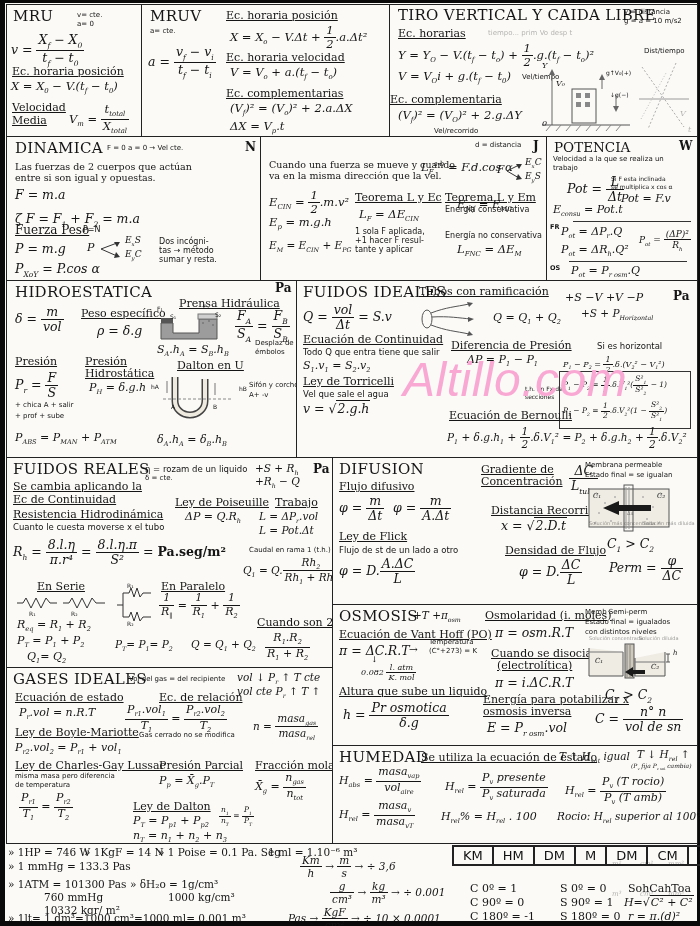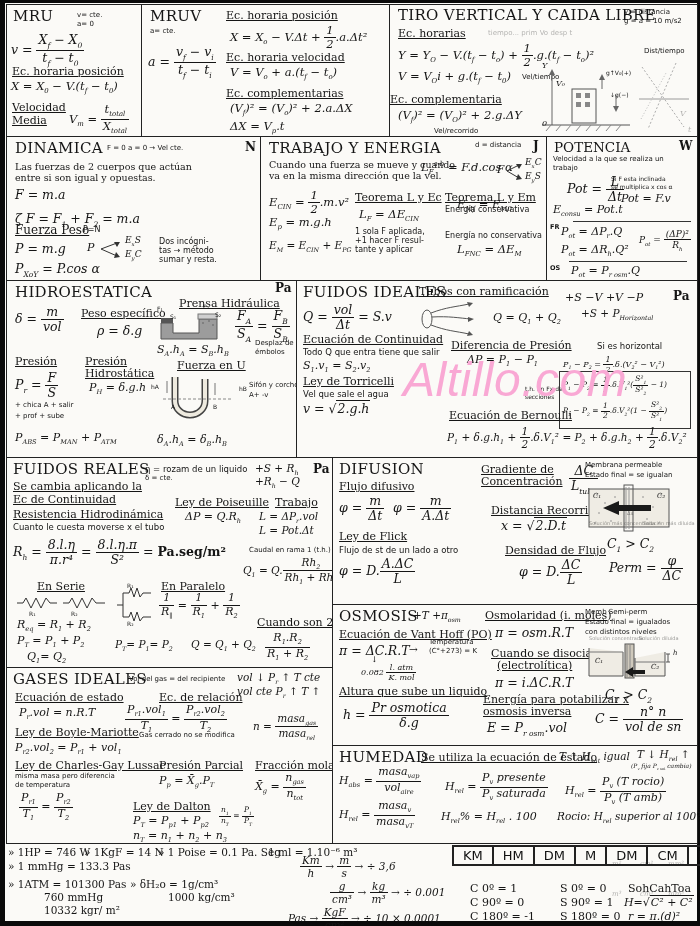--- a/index.html
+++ b/index.html
@@ -135,21 +135,20 @@
     </svg>
     <span class="abs frm f9" style="left:118px;top:98px">E<sub>x</sub>S</span>
     <span class="abs frm f9" style="left:118px;top:112px">E<sub>y</sub>C</span>
     <span class="abs note" style="left:152px;top:100px">Dos incógni-</span>
     <span class="abs note" style="left:152px;top:109px">tas → método</span>
     <span class="abs note" style="left:152px;top:118px">sumar y resta.</span>
     <span class="abs frm f12" style="left:8px;top:124px">P<sub>XoY</sub> = P.cos α</span>
   </div>
 
   <div class="box" style="left:260px;top:136px;width:287px;height:145px">
-    <span class="abs t" style="left:8px;top:2px">TRABAJO Y ENERGIA</span>
     <span class="abs note n7" style="left:214px;top:4px">d = distancia</span>
     <span class="abs unit" style="left:272px;top:2px">J</span>
     <span class="abs txt" style="left:8px;top:22px">Cuando una fuerza se mueve y cuando</span>
     <span class="abs txt" style="left:8px;top:33px">va en la misma dirección que la vel.</span>
     <span class="abs frm" style="left:160px;top:23px">L<sub>F</sub><sup>a-b</sup> = F.d.cos α</span>
     <span class="abs frm f10" style="left:236px;top:26px">F</span>
     <svg class="abs" style="left:244px;top:24px" width="20" height="22" viewBox="0 0 20 22">
       <line x1="2" y1="10" x2="14" y2="4" stroke="#333"></line>
         <polygon points="17,3 11,3 14,8" fill="#333"></polygon>
       <line x1="2" y1="10" x2="14" y2="17" stroke="#333"></line>
@@ -215,21 +214,21 @@
     <span class="abs frm f11" style="left:150px;top:62px">S<sub>A</sub>.h<sub>A</sub> = S<sub>B</sub>.h<sub>B</sub></span>
     <span class="abs note n7" style="left:248px;top:58px">Desplaz de</span>
     <span class="abs note n7" style="left:248px;top:67px">émbolos</span>
     <span class="abs h" style="left:8px;top:74px">Presión</span>
     <span class="abs frm f12" style="left:8px;top:90px">P<sub>r</sub> = <span class="frac"><span class="num">F</span><span class="den">S</span></span></span>
     <span class="abs h" style="left:78px;top:74px">Presión</span>
     <span class="abs h" style="left:78px;top:86px">Hidrostática</span>
     <span class="abs frm f11" style="left:82px;top:100px">P<sub>H</sub> = δ.g.h</span>
     <span class="abs note n7" style="left:8px;top:120px">+ chica A + salir</span>
     <span class="abs note n7" style="left:8px;top:131px">+ prof + sube</span>
-    <span class="abs h" style="left:170px;top:78px">Fuerza en U</span>
+    <span class="abs h" style="left:170px;top:78px">Dalton en U</span>
     <svg class="abs" style="left:152px;top:92px" width="78" height="48" viewBox="0 0 78 48">
       <path d="M16 4 v24 a15 14 0 0 0 30 0 v-22" fill="none" stroke="#444" stroke-width="7"></path>
       <path d="M16 4 v24 a15 14 0 0 0 30 0 v-22" fill="none" stroke="#eeeadf" stroke-width="4"></path>
       <line x1="4" y1="26" x2="74" y2="26" stroke="#888" stroke-dasharray="3,2"></line>
       <line x1="8" y1="8" x2="8" y2="20" stroke="#777"></line>
       <line x1="56" y1="10" x2="56" y2="22" stroke="#777"></line>
     </svg>
     <span class="abs note n6" style="left:144px;top:102px">hA</span>
     <span class="abs note n6" style="left:164px;top:122px">A</span>
     <span class="abs note n6" style="left:232px;top:104px">hB</span>
@@ -454,20 +453,21 @@
   <span class="abs frm f10" style="left:8px;top:846px;font-style:normal">» 1HP = 746 W</span>
   <span class="abs frm f10" style="left:84px;top:846px;font-style:normal">» 1KgF = 14 N</span>
   <span class="abs frm f10" style="left:158px;top:846px;font-style:normal">» 1 Poise  = 0.1 Pa. Seg</span>
   <span class="abs frm f10" style="left:268px;top:846px;font-style:normal">1 ml = 1.10⁻⁶ m³</span>
   <span class="abs frm f10" style="left:8px;top:860px;font-style:normal">» 1 mmHg = 133.3 Pas</span>
   <span class="abs frm f10" style="left:8px;top:878px;font-style:normal">» 1ATM = 101300 Pas</span>
   <span class="abs frm f10" style="left:44px;top:891px;font-style:normal">760 mmHg</span>
   <span class="abs frm f10" style="left:44px;top:904px;font-style:normal">10332 kgr/ m²</span>
   <span class="abs frm f10" style="left:130px;top:878px;font-style:normal">» δH₂o = 1g/cm³</span>
   <span class="abs frm f10" style="left:168px;top:891px;font-style:normal">1000 kg/cm³</span>
+  <span class="abs frm f10" style="left:8px;top:912px;font-style:normal">» 1lt= 1 dm³=1000 cm³=1000 ml= 0.001 m³</span>
   <span class="abs frm f10" style="left:300px;top:854px"><span class="frac"><span class="num">Km</span><span class="den">h</span></span> → <span class="frac"><span class="num">m</span><span class="den">s</span></span> → ÷ 3,6</span>
   <span class="abs frm f10" style="left:330px;top:880px"><span class="frac"><span class="num">g</span><span class="den">cm³</span></span> → <span class="frac"><span class="num">kg</span><span class="den">m³</span></span> → ÷ 0.001</span>
   <span class="abs frm f10" style="left:288px;top:906px">Pas → <span class="frac"><span class="num">KgF</span><span class="den">cm²</span></span> → ÷ 10 × 0.0001</span>
 
   <span class="abs frm f7 faint" style="left:612px;top:860px">m²</span>
   <span class="abs frm f7 faint" style="left:640px;top:860px">cm²</span>
   <span class="abs frm f7 faint" style="left:668px;top:860px">mm²</span>
   <span class="abs frm f7 faint" style="left:612px;top:890px">m³</span>
   <span class="abs frm f7 faint" style="left:640px;top:890px">cm³</span>
   <span class="abs frm f7 faint" style="left:668px;top:890px">mm³</span>

